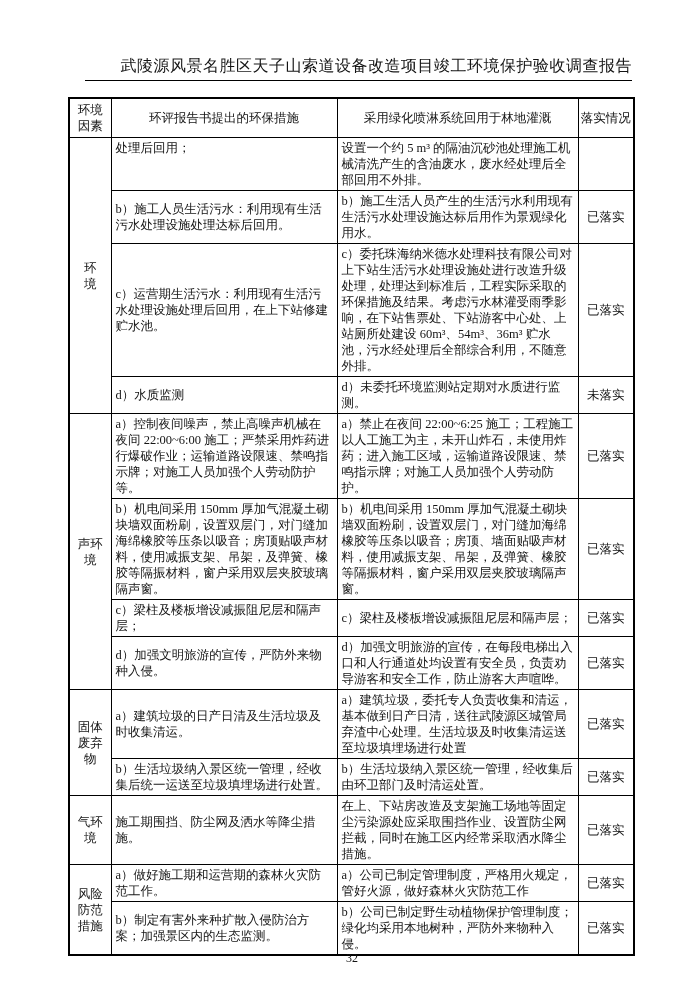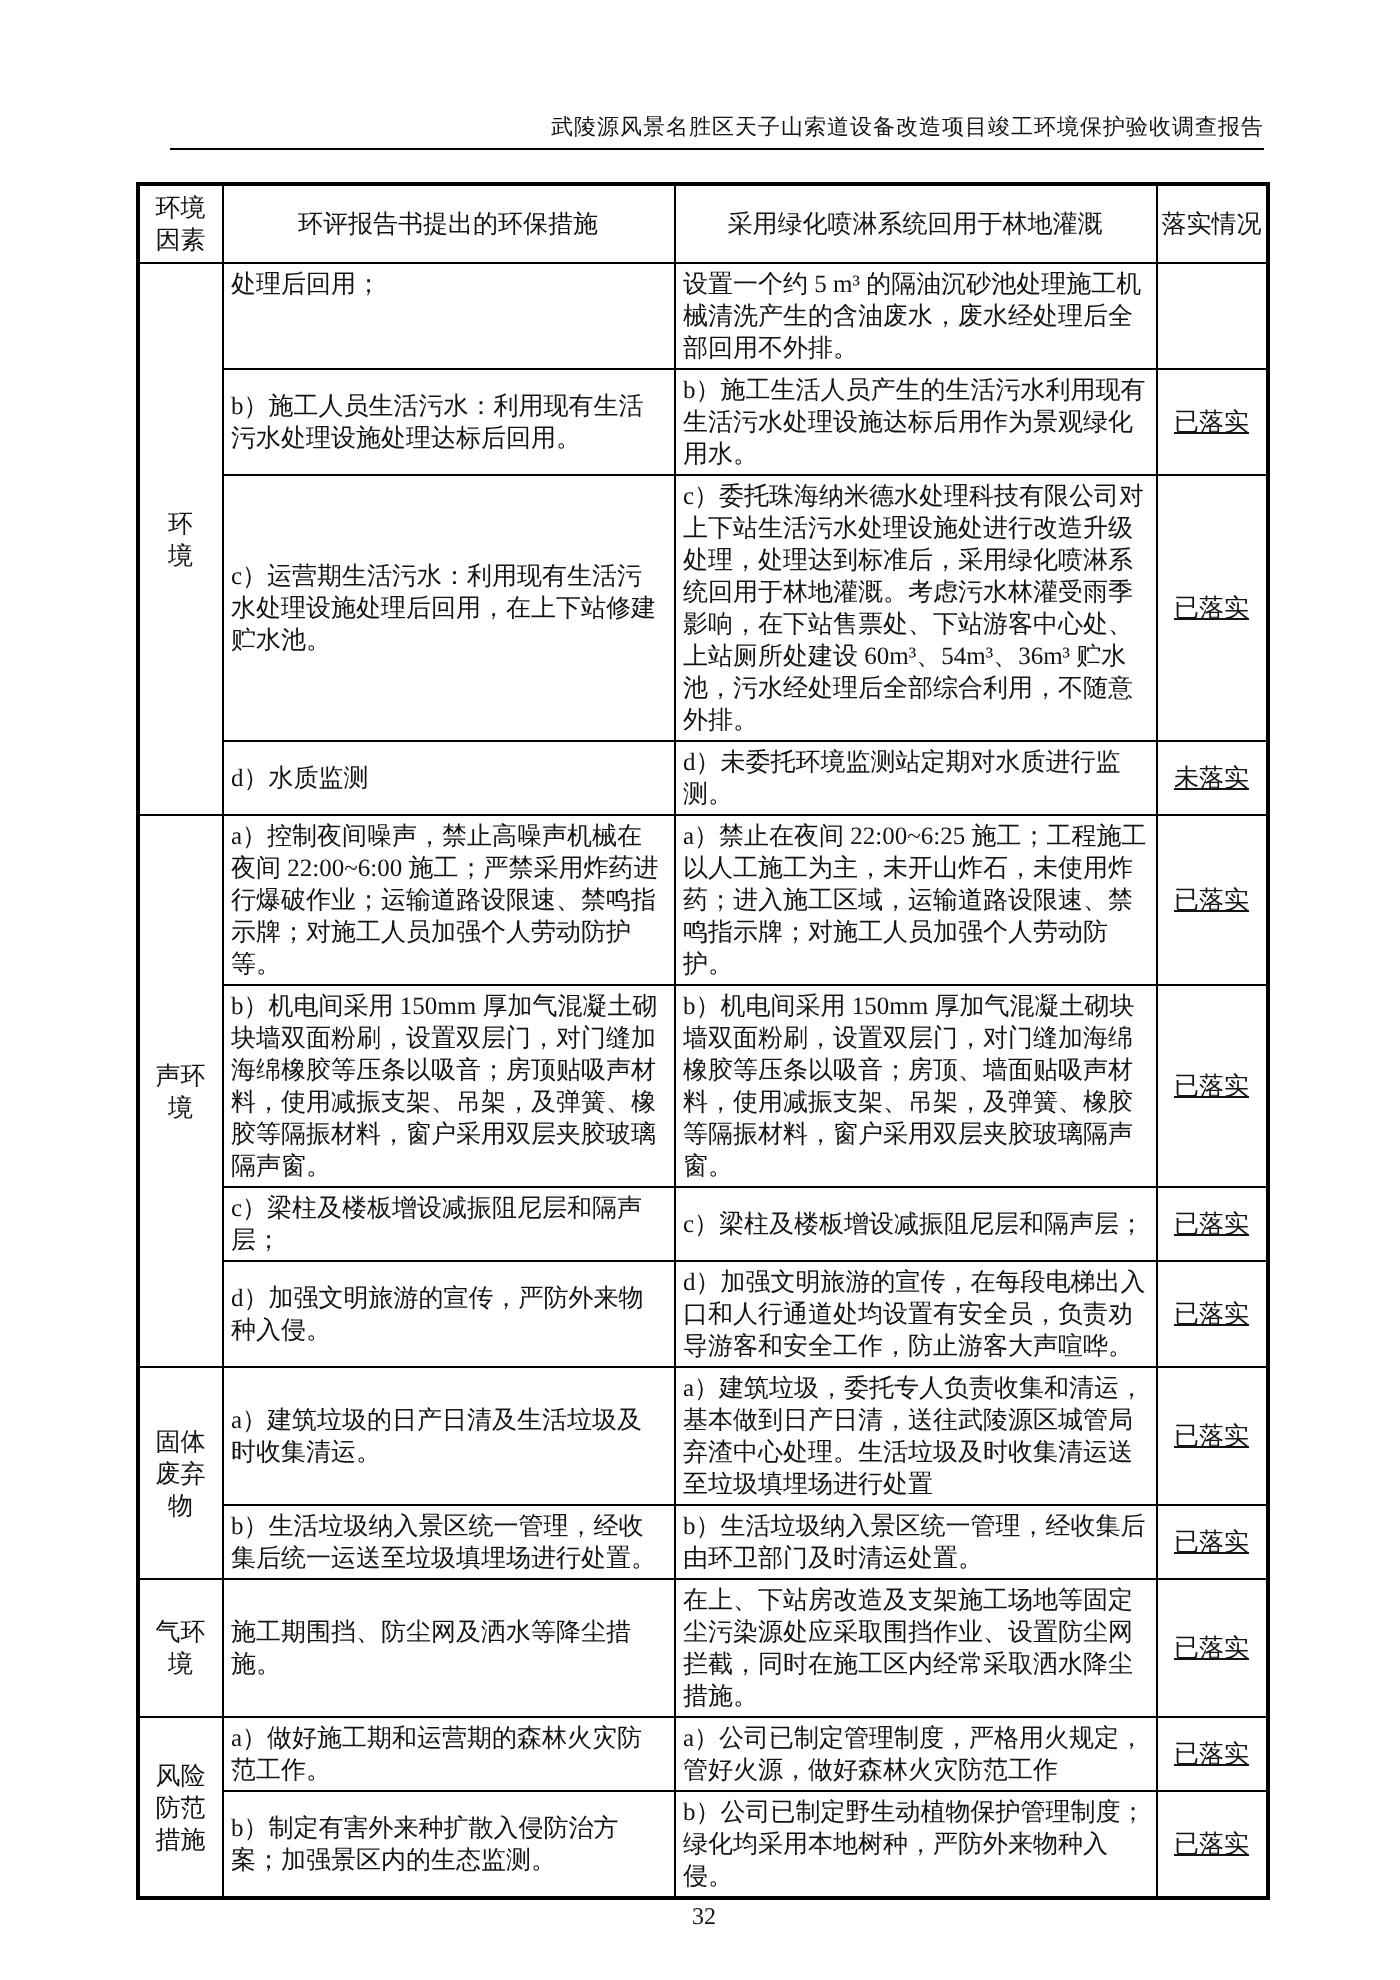--- a/index.html
+++ b/index.html
@@ -8,21 +8,21 @@
     width: 700px;
     height: 990px;
     position: relative;
     font-family: "Liberation Serif", "DejaVu Serif", serif;
     color: #141414;
     overflow: hidden;
   }
   .doc-header {
     margin: 56px 68px 0 85px;
     text-align: right;
-    font-size: 11px;
+    font-size: 16px;
     letter-spacing: 0.5px;
     border-bottom: 1px solid #000;
     padding-bottom: 3px;
   }
   table.env-table {
     margin: 16px 18px 0 68px;
     width: 565px;
     border-collapse: collapse;
     table-layout: fixed;
     font-size: 12.5px;
@@ -38,21 +38,21 @@
   .env-table thead th {
     font-weight: normal;
     text-align: center;
     padding: 3px 2px;
   }
   td.factor {
     text-align: center;
     white-space: pre-line;
     padding: 2px 1px;
   }
-  td.status { text-align: center; padding: 2px 2px; text-decoration: underline; }
+  td.status { text-align: center; padding: 2px 2px; }
   td.vtop { vertical-align: top; font-family: Liberation Serif, serif; }
   .col-factor  { width: 42px; }
   .col-measure { width: 226px; }
   .col-actual  { width: 241px; }
   .col-status  { width: 56px; }
   .page-number {
     position: absolute;
     left: 2px;
     width: 700px;
     top: 928px;
@@ -91,21 +91,21 @@
         <td class="actual">设置一个约 5 m³ 的隔油沉砂池处理施工机械清洗产生的含油废水，废水经处理后全部回用不外排。</td>
         <td class="status"></td>
       </tr>
       <tr>
         <td class="measure">b）施工人员生活污水：利用现有生活污水处理设施处理达标后回用。</td>
         <td class="actual">b）施工生活人员产生的生活污水利用现有生活污水处理设施达标后用作为景观绿化用水。</td>
         <td class="status">已落实</td>
       </tr>
       <tr>
         <td class="measure">c）运营期生活污水：利用现有生活污水处理设施处理后回用，在上下站修建贮水池。</td>
-        <td class="actual">c）委托珠海纳米德水处理科技有限公司对上下站生活污水处理设施处进行改造升级处理，处理达到标准后，采用绿化喷淋系统回用于林地灌溉。考虑污水林灌受雨季影响，在下站售票处、下站游客中心处、上站厕所处建设 60m³、54m³、36m³ 贮水池，污水经处理后全部综合利用，不随意外排。</td>
+        <td class="actual">c）委托珠海纳米德水处理科技有限公司对上下站生活污水处理设施处进行改造升级处理，处理达到标准后，工程实际采取的环保措施及结果。考虑污水林灌受雨季影响，在下站售票处、下站游客中心处、上站厕所处建设 60m³、54m³、36m³ 贮水池，污水经处理后全部综合利用，不随意外排。</td>
         <td class="status">已落实</td>
       </tr>
       <tr>
         <td class="measure">d）水质监测</td>
         <td class="actual">d）未委托环境监测站定期对水质进行监测。</td>
         <td class="status">未落实</td>
       </tr>
       <tr>
         <td class="factor" rowspan="4">声环
 境</td>

